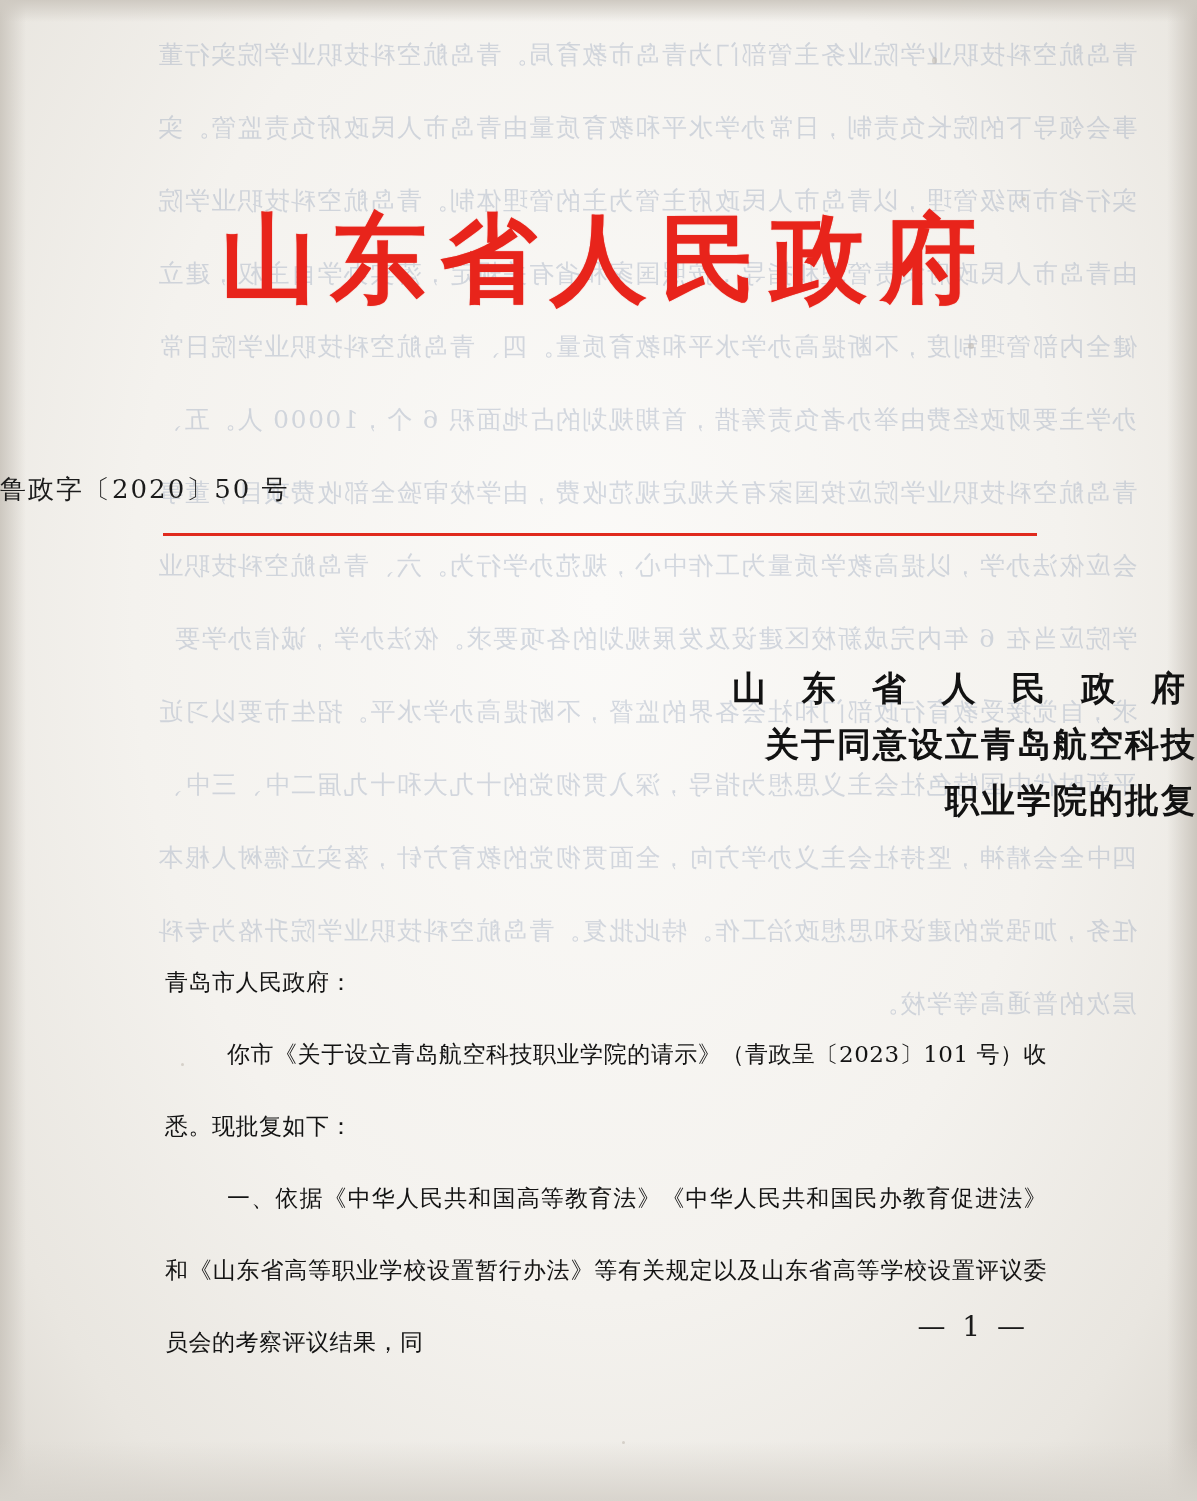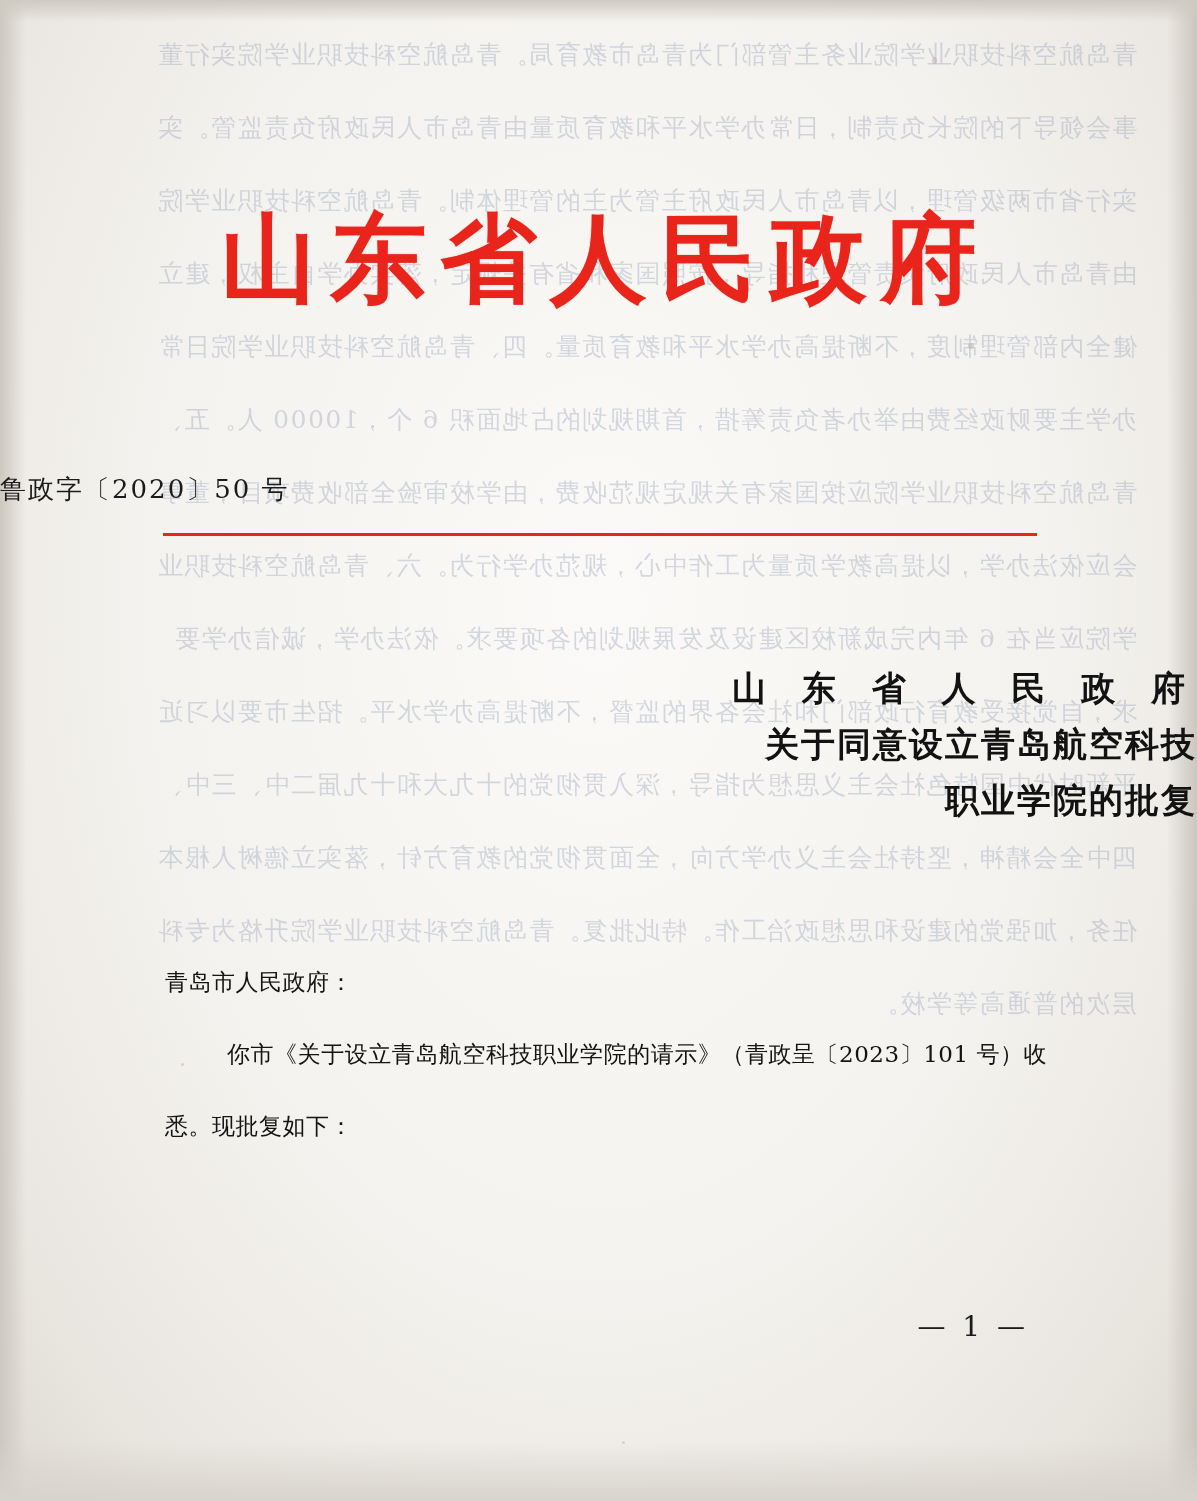--- a/index.html
+++ b/index.html
@@ -175,17 +175,18 @@
 
     <div class="title-block">
       <div class="title-line1">山 东 省 人 民 政 府</div>
       <div class="title-line2">关于同意设立青岛航空科技</div>
       <div class="title-line3">职业学院的批复</div>
     </div>
 
     <div class="body-text">
       <p>青岛市人民政府：</p>
       <p class="indent2">你市《关于设立青岛航空科技职业学院的请示》（青政呈〔2023〕101 号）收悉。现批复如下：</p>
+      <p class="indent2">一、依据《中华人民共和国高等教育法》《中华人民共和国民办教育促进法》和《山东省高等职业学校设置暂行办法》等有关规定以及山东省高等学校设置评议委员会的考察评议结果，同</p>
     </div>
 
     <div class="page-number">— 1 —</div>
   </div>
 </div>
 
 </body></html>

